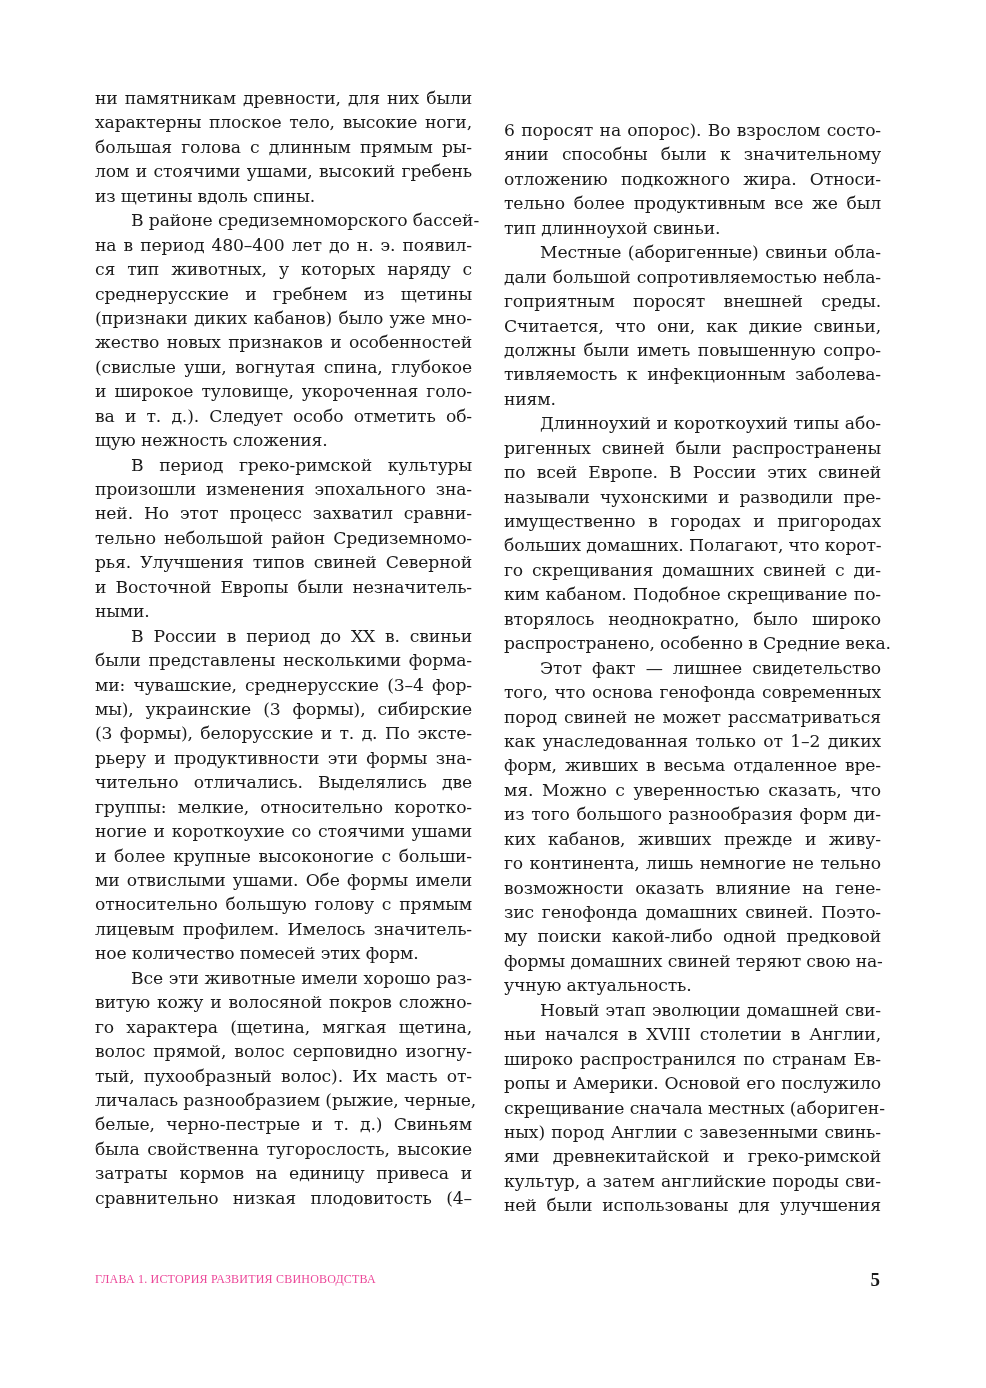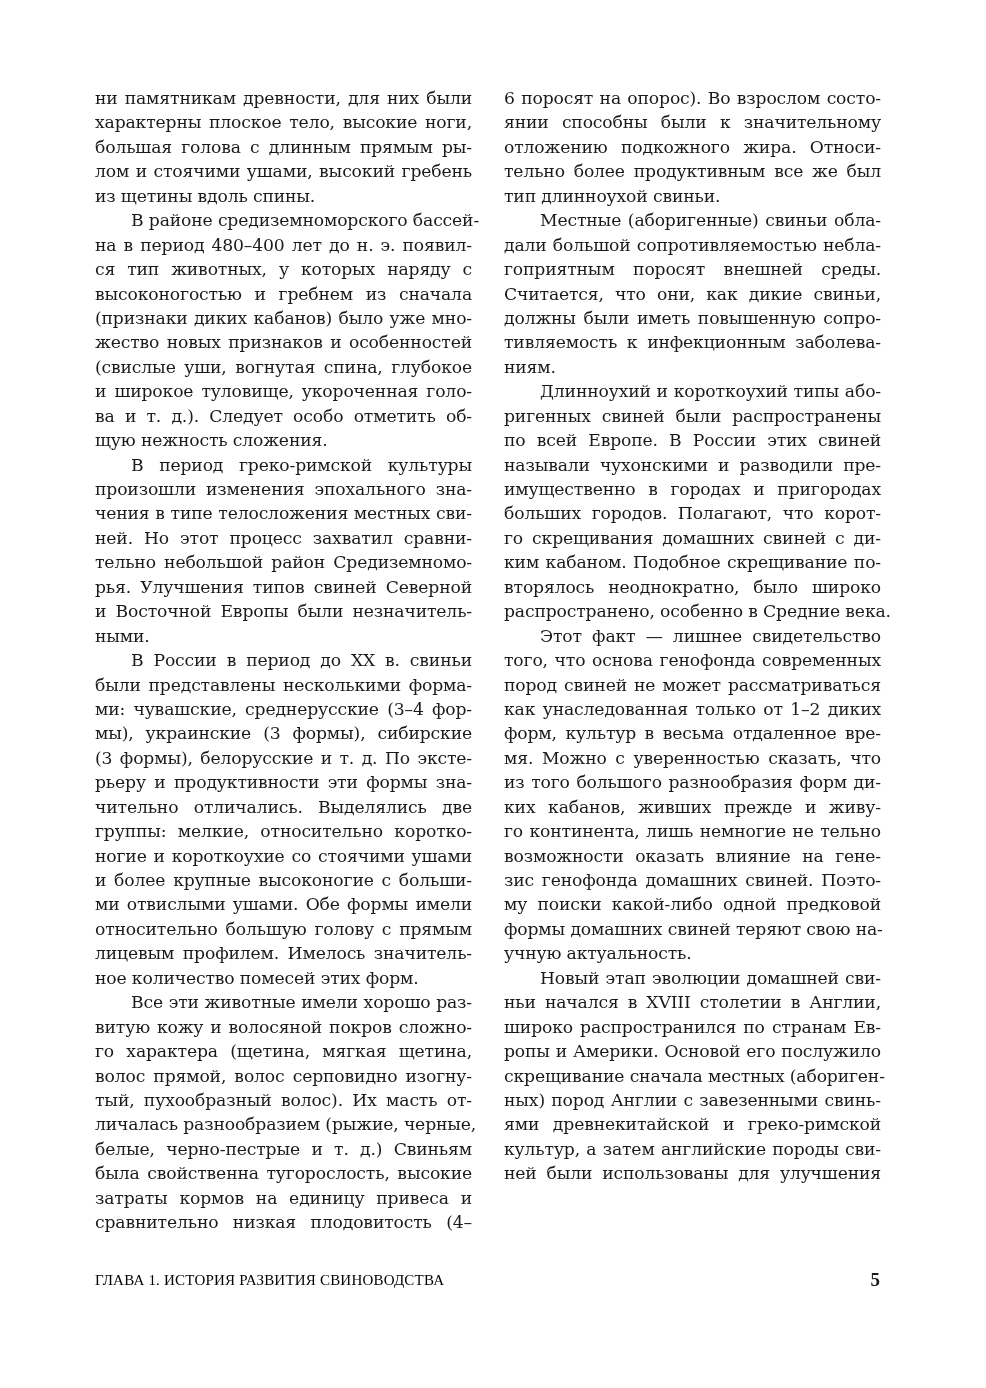--- a/index.html
+++ b/index.html
@@ -8,33 +8,33 @@
     position: absolute; left: 0; top: 0; width: 888px; height: 1388px;
     background: #ffffff; color: #1a1a1a;
     font-family: "DejaVu Serif", "Liberation Serif", serif;
   }
   .col {
     position: absolute; top: 86px; width: 377px;
     font-size: 17.2px; line-height: 24.45px;
     letter-spacing: -0.15px;
   }
   .col.left { left: 95px; }
-  .col.right { left: 504px; }
+  .col.right { left: 504px; margin-top: 32px; }
   .line {
     display: block; white-space: nowrap; height: 24.45px;
     text-align: justify; text-align-last: justify;
   }
   .line.last { text-align-last: left; }
   .line.indent { padding-left: 36px; }
   .footer {
     position: absolute; top: 1272px; left: 95px; width: 785px; height: 24px;
   }
   .running-head {
     position: absolute; left: 0; top: 0;
-    font-size: 15px; letter-spacing: 0.2px; color: #000000;
+    font-size: 12px; letter-spacing: 0.2px; color: #ec4899;
     font-family: "Liberation Serif", "DejaVu Serif", serif;
   }
   .page-number {
     position: absolute; right: 0; top: -3px;
     font-size: 19px; font-weight: bold;
     font-family: "Liberation Serif", "DejaVu Serif", serif;
   }
 </style>
 </head>
 <body>
@@ -42,30 +42,29 @@
 <div class="page">
   <div class="col left">
       <span class="line">ни памятникам древности, для них были</span>
       <span class="line">характерны плоское тело, высокие ноги,</span>
       <span class="line">большая голова с длинным прямым ры-</span>
       <span class="line">лом и стоячими ушами, высокий гребень</span>
       <span class="line last">из щетины вдоль спины.</span>
       <span class="line indent">В районе средиземноморского бассей-</span>
       <span class="line">на в период 480–400 лет до н. э. появил-</span>
       <span class="line">ся тип животных, у которых наряду с</span>
-      <span class="line">высоконогостью и гребнем из сначала</span>
+      <span class="line">среднерусские и гребнем из щетины</span>
       <span class="line">(признаки диких кабанов) было уже мно-</span>
       <span class="line">жество новых признаков и особенностей</span>
       <span class="line">(свислые уши, вогнутая спина, глубокое</span>
       <span class="line">и широкое туловище, укороченная голо-</span>
       <span class="line">ва и т. д.). Следует особо отметить об-</span>
       <span class="line last">щую нежность сложения.</span>
       <span class="line indent">В период греко-римской культуры</span>
       <span class="line">произошли изменения эпохального зна-</span>
-      <span class="line">чения в типе телосложения местных сви-</span>
       <span class="line">ней. Но этот процесс захватил сравни-</span>
       <span class="line">тельно небольшой район Средиземномо-</span>
       <span class="line">рья. Улучшения типов свиней Северной</span>
       <span class="line">и Восточной Европы были незначитель-</span>
       <span class="line last">ными.</span>
       <span class="line indent">В России в период до XX в. свиньи</span>
       <span class="line">были представлены несколькими форма-</span>
       <span class="line">ми: чувашские, среднерусские (3–4 фор-</span>
       <span class="line">мы), украинские (3 формы), сибирские</span>
       <span class="line">(3 формы), белорусские и т. д. По эксте-</span>
@@ -100,30 +99,30 @@
       <span class="line">гоприятным поросят внешней среды.</span>
       <span class="line">Считается, что они, как дикие свиньи,</span>
       <span class="line">должны были иметь повышенную сопро-</span>
       <span class="line">тивляемость к инфекционным заболева-</span>
       <span class="line last">ниям.</span>
       <span class="line indent">Длинноухий и короткоухий типы або-</span>
       <span class="line">ригенных свиней были распространены</span>
       <span class="line">по всей Европе. В России этих свиней</span>
       <span class="line">называли чухонскими и разводили пре-</span>
       <span class="line">имущественно в городах и пригородах</span>
-      <span class="line">больших городов. Полагают, что корот-</span>
+      <span class="line">больших домашних. Полагают, что корот-</span>
       <span class="line">го скрещивания домашних свиней с ди-</span>
       <span class="line">ким кабаном. Подобное скрещивание по-</span>
       <span class="line">вторялось неоднократно, было широко</span>
       <span class="line last">распространено, особенно в Средние века.</span>
       <span class="line indent">Этот факт — лишнее свидетельство</span>
       <span class="line">того, что основа генофонда современных</span>
       <span class="line">пород свиней не может рассматриваться</span>
       <span class="line">как унаследованная только от 1–2 диких</span>
-      <span class="line">форм, культур в весьма отдаленное вре-</span>
+      <span class="line">форм, живших в весьма отдаленное вре-</span>
       <span class="line">мя. Можно с уверенностью сказать, что</span>
       <span class="line">из того большого разнообразия форм ди-</span>
       <span class="line">ких кабанов, живших прежде и живу-</span>
       <span class="line">го континента, лишь немногие не тельно</span>
       <span class="line">возможности оказать влияние на гене-</span>
       <span class="line">зис генофонда домашних свиней. Поэто-</span>
       <span class="line">му поиски какой-либо одной предковой</span>
       <span class="line">формы домашних свиней теряют свою на-</span>
       <span class="line last">учную актуальность.</span>
       <span class="line indent">Новый этап эволюции домашней сви-</span>

